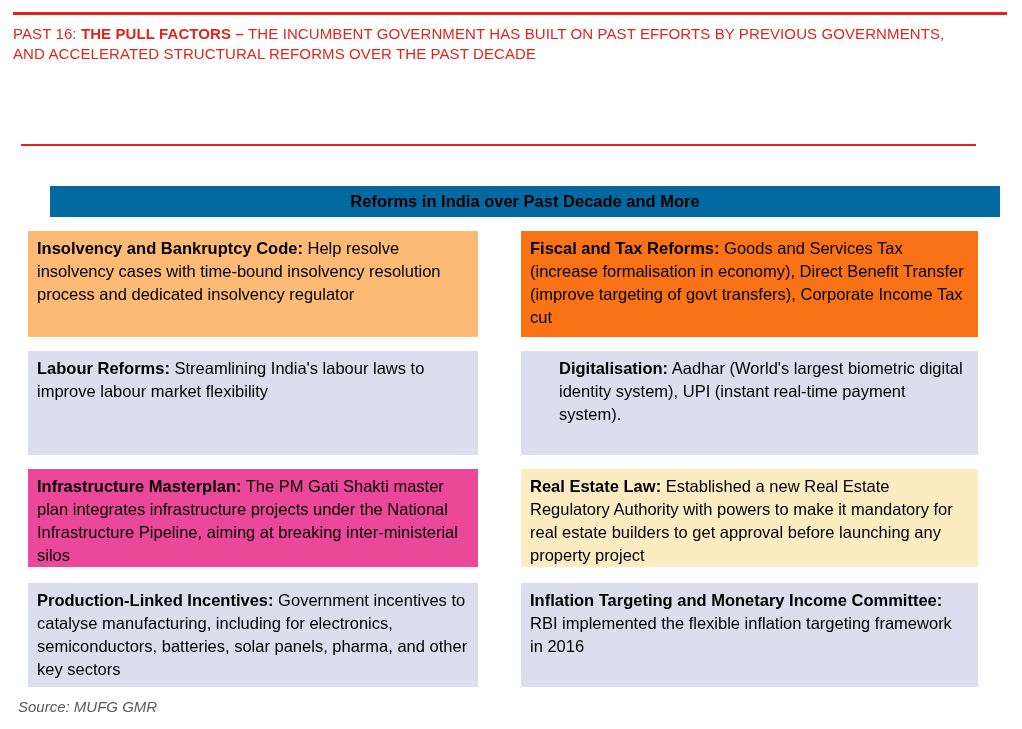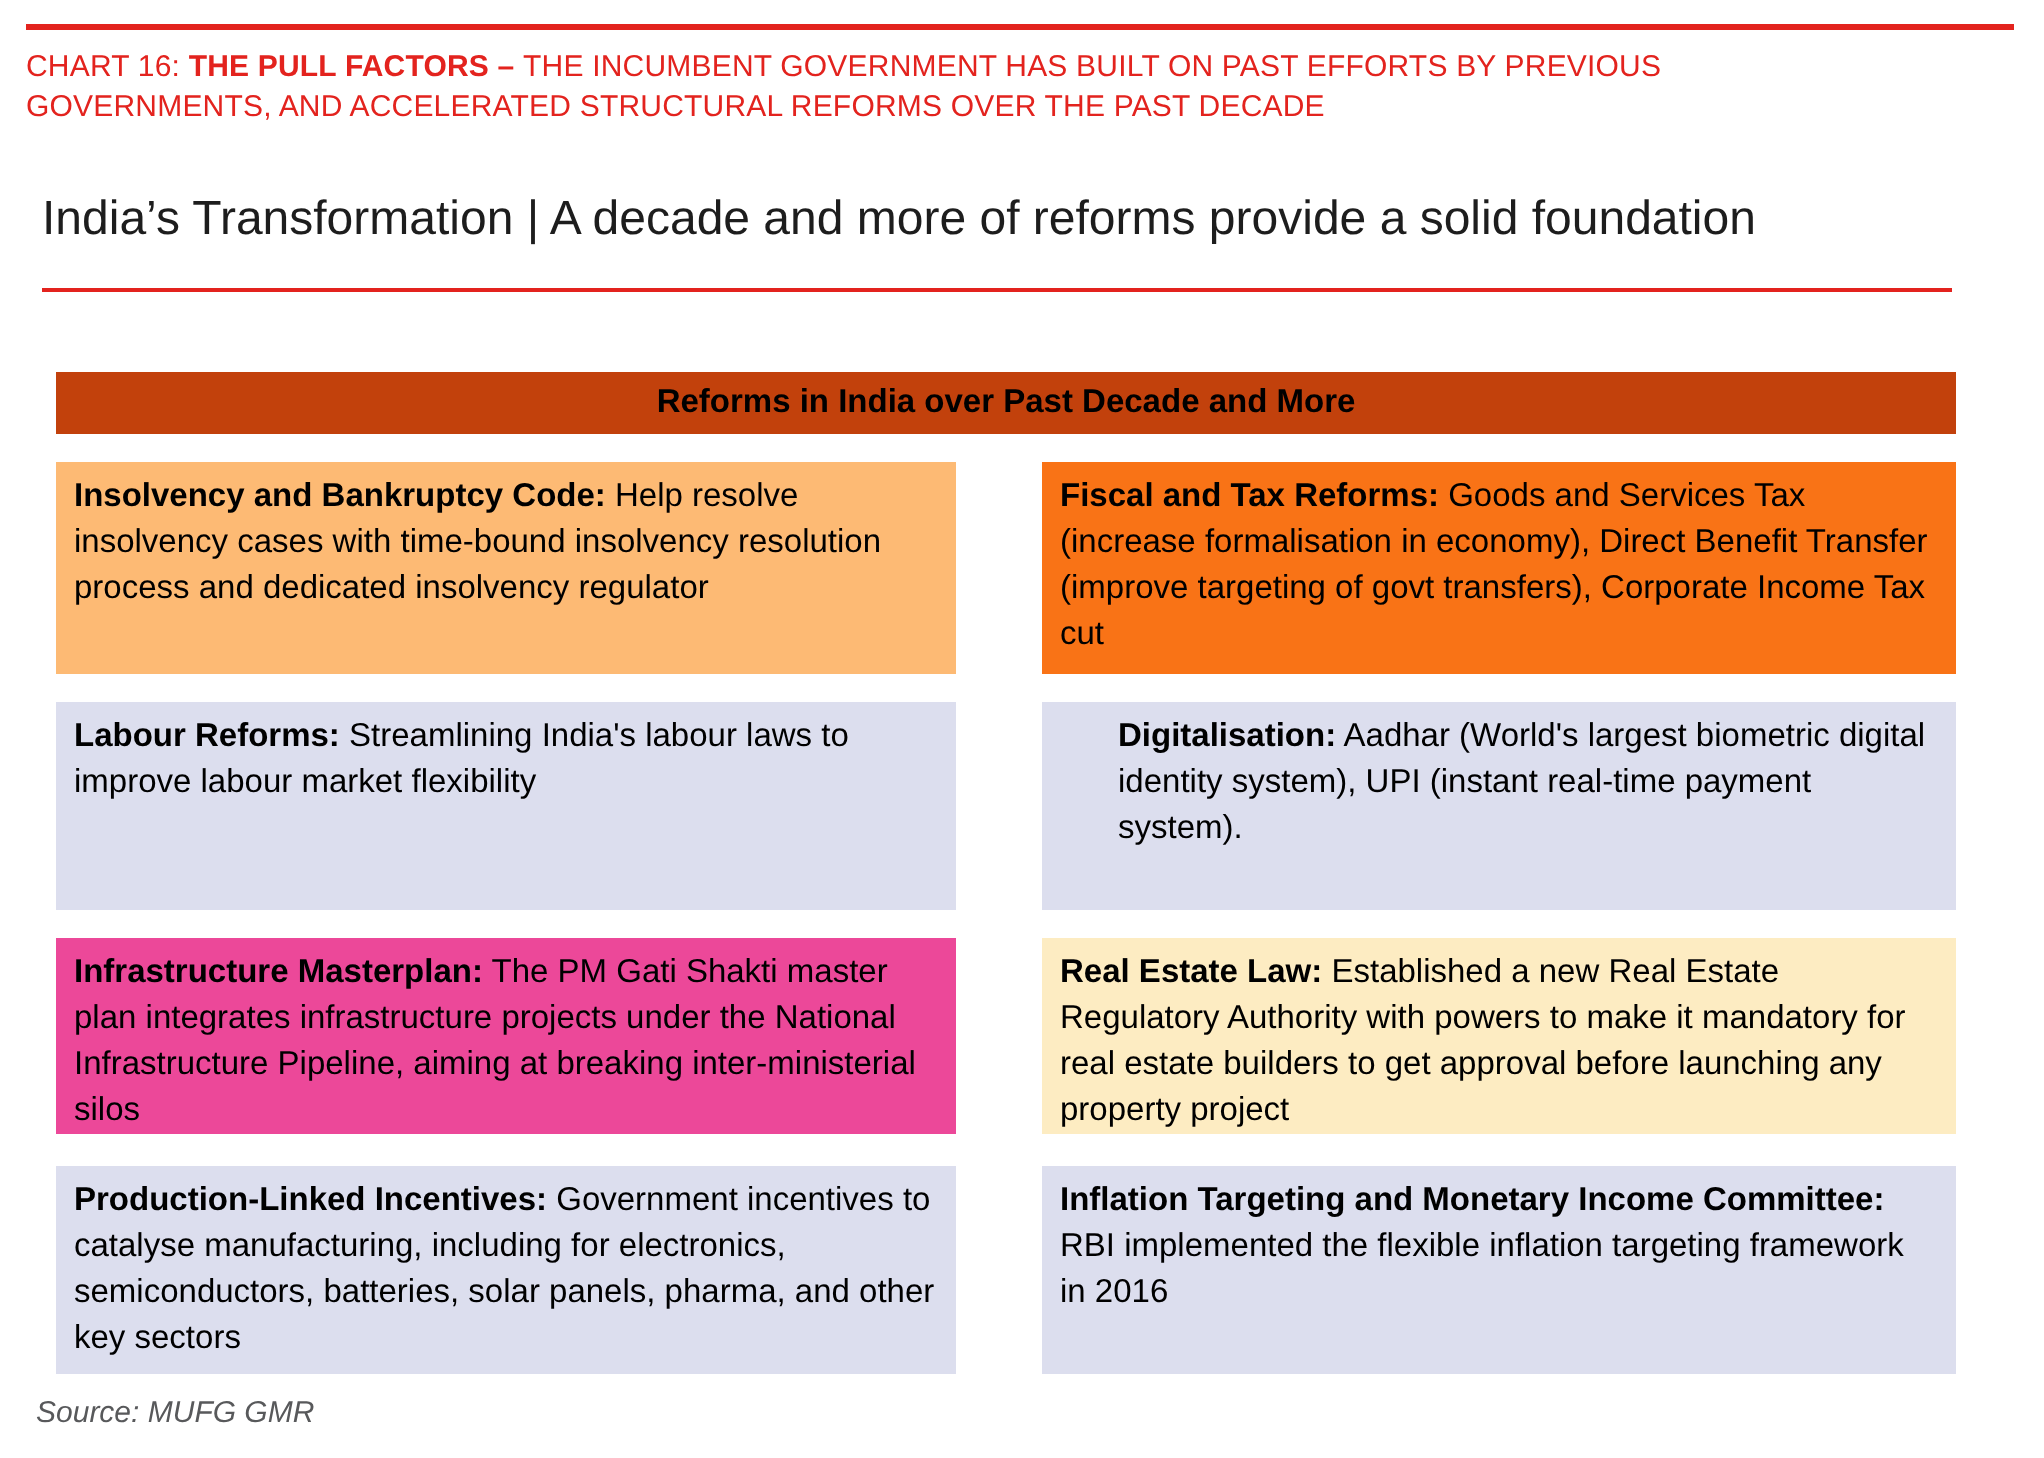--- a/index.html
+++ b/index.html
@@ -82,27 +82,26 @@
     color: #58595b;
   }
 </style>
 </head>
 <body>
 
 <div class="page">
 
   <div class="top-rule" style="background-color: rgb(227, 35, 30);"></div>
 
-  <p class="kicker" style="color: rgb(227, 35, 30);"><span>CHART 16: </span><b>THE PULL FACTORS – </b><span>THE INCUMBENT GOVERNMENT HAS BUILT ON PAST EFFORTS BY PREVIOUS GOVERNMENTS, AND ACCELERATED STRUCTURAL REFORMS OVER THE PAST DECADE</span></p>
+  <p class="kicker" style="color: rgb(227, 35, 30);"><span>PAST 16: </span><b>THE PULL FACTORS – </b><span>THE INCUMBENT GOVERNMENT HAS BUILT ON PAST EFFORTS BY PREVIOUS GOVERNMENTS, AND ACCELERATED STRUCTURAL REFORMS OVER THE PAST DECADE</span></p>
 
-  <h1 class="title">India’s Transformation | A decade and more of reforms provide a solid foundation</h1>
 
   <div class="title-rule" style="background-color: rgb(227, 35, 30);"></div>
 
-  <div class="table-header" style="background-color: #c2410c;">Reforms in India over Past Decade and More</div>
+  <div class="table-header" style="background-color: #0369a1; margin-left: 22px;">Reforms in India over Past Decade and More</div>
 
   <div class="cell c0" style="background-color: #fdba74;">
     <span class="ch">Insolvency and Bankruptcy Code:</span><span> Help resolve insolvency cases with time-bound insolvency resolution process and dedicated insolvency regulator</span>
   </div>
 
   <div class="cell c1" style="background-color: #f97316;">
     <span class="ch">Fiscal and Tax Reforms:</span><span> Goods and Services Tax (increase formalisation in economy), Direct Benefit Transfer (improve targeting of govt transfers), Corporate Income Tax cut</span>
   </div>
 
   <div class="cell c2" style="background-color: rgb(220, 222, 238);">

